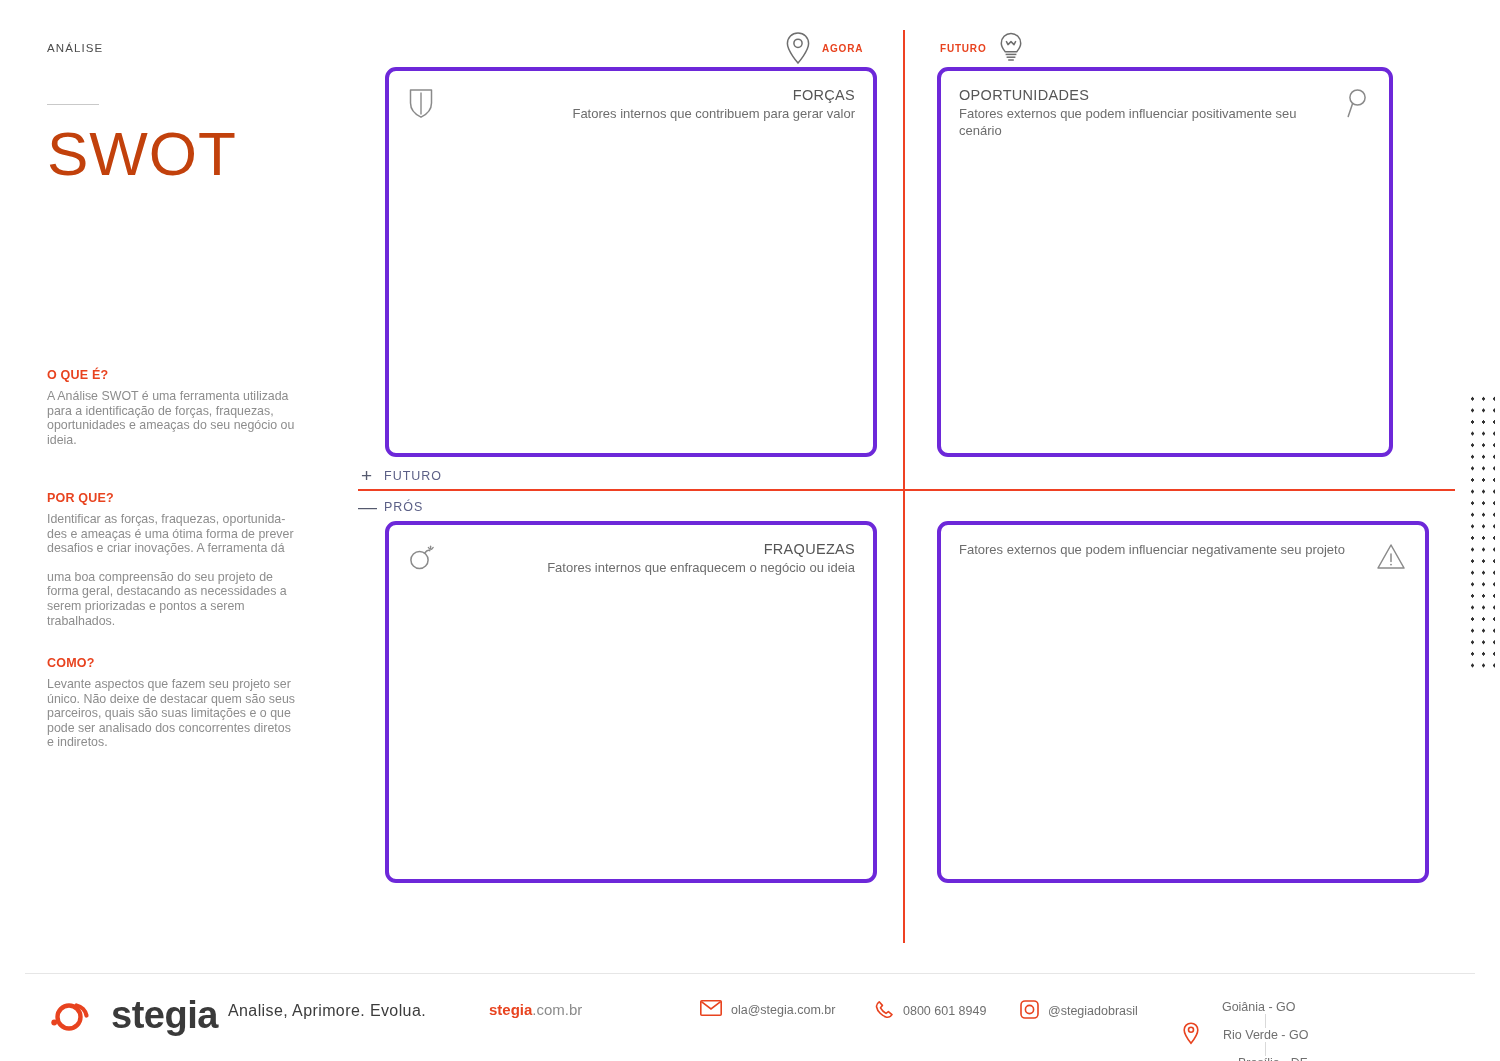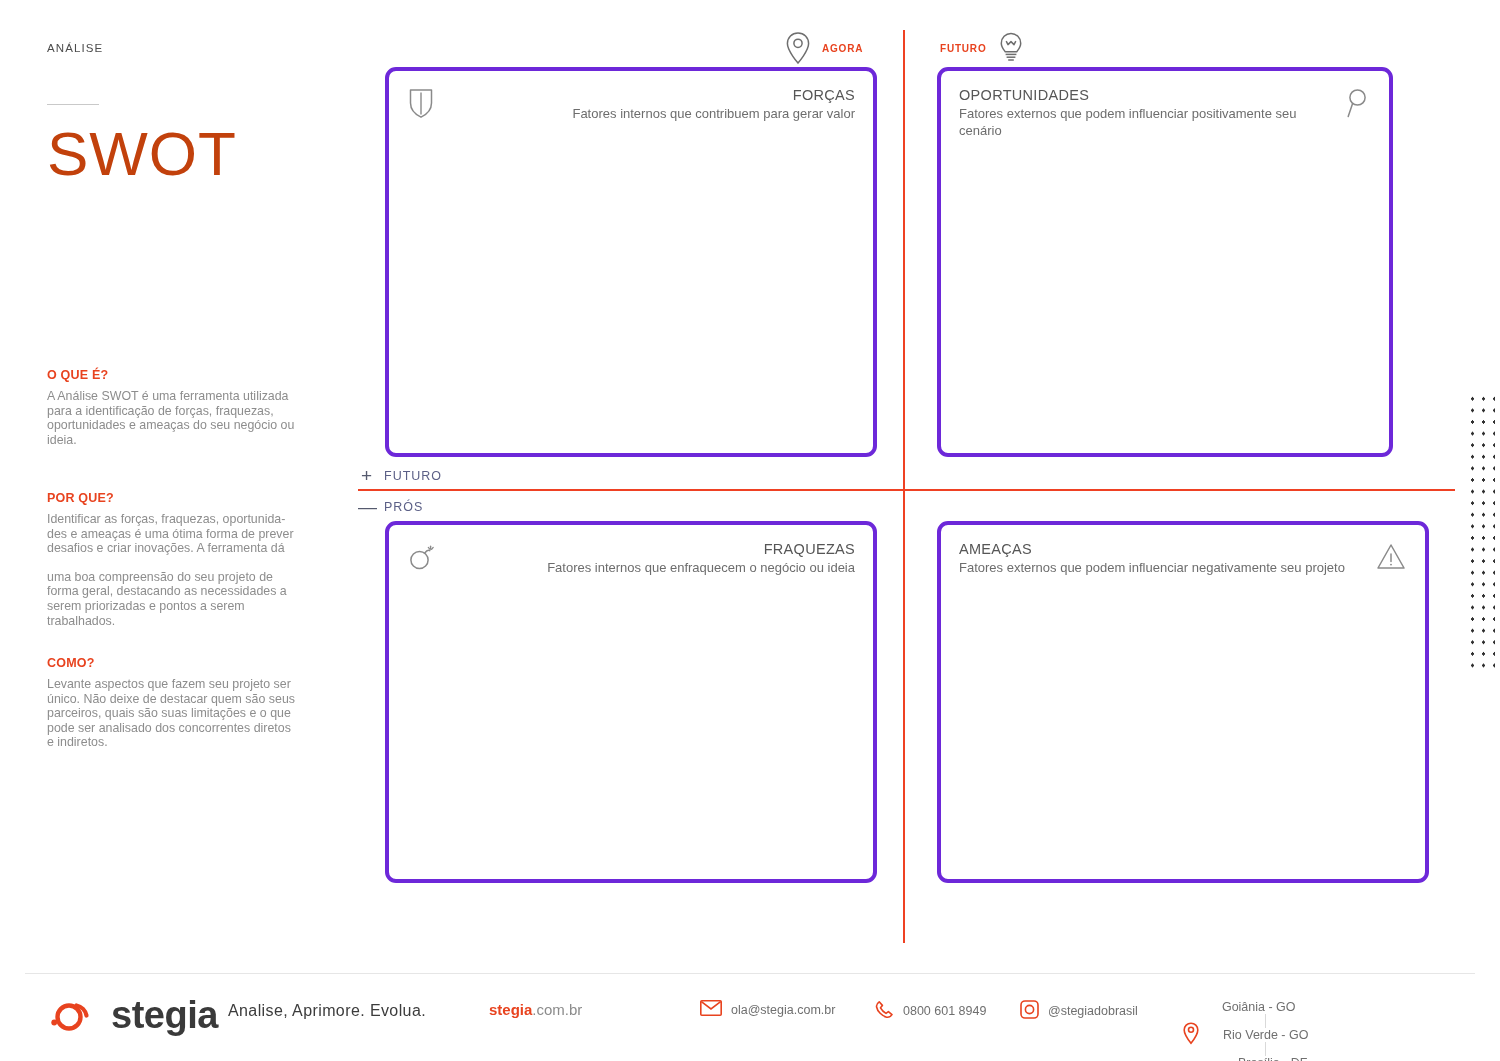--- a/index.html
+++ b/index.html
@@ -352,21 +352,20 @@
       <span class="qtexts ta-right">
         <span class="qtitle">FRAQUEZAS</span>
         <span class="qsub">Fatores internos que enfraquecem o negócio ou ideia</span>
       </span>
     </div>
   </div>
 
   <div class="quad q-ameacas">
     <div class="qhead right-text">
       <span class="qtexts">
-        <span class="qtitle">AMEAÇAS</span>
         <span class="qsub">Fatores externos que podem influenciar negativamente seu projeto</span>
       </span>
       <span class="qicon">
         <svg width="32" height="32" viewBox="0 0 32 32">
           <path d="M16 5 L29 28 L3 28 Z" fill="none" stroke="#8a8a8a" stroke-width="1.5" stroke-linejoin="round"></path>
           <line x1="16" y1="14" x2="16" y2="21.5" stroke="#8a8a8a" stroke-width="1.5" stroke-linecap="round"></line>
           <circle cx="16" cy="24.6" r="0.95" fill="#8a8a8a"></circle>
         </svg>
       </span>
     </div>

